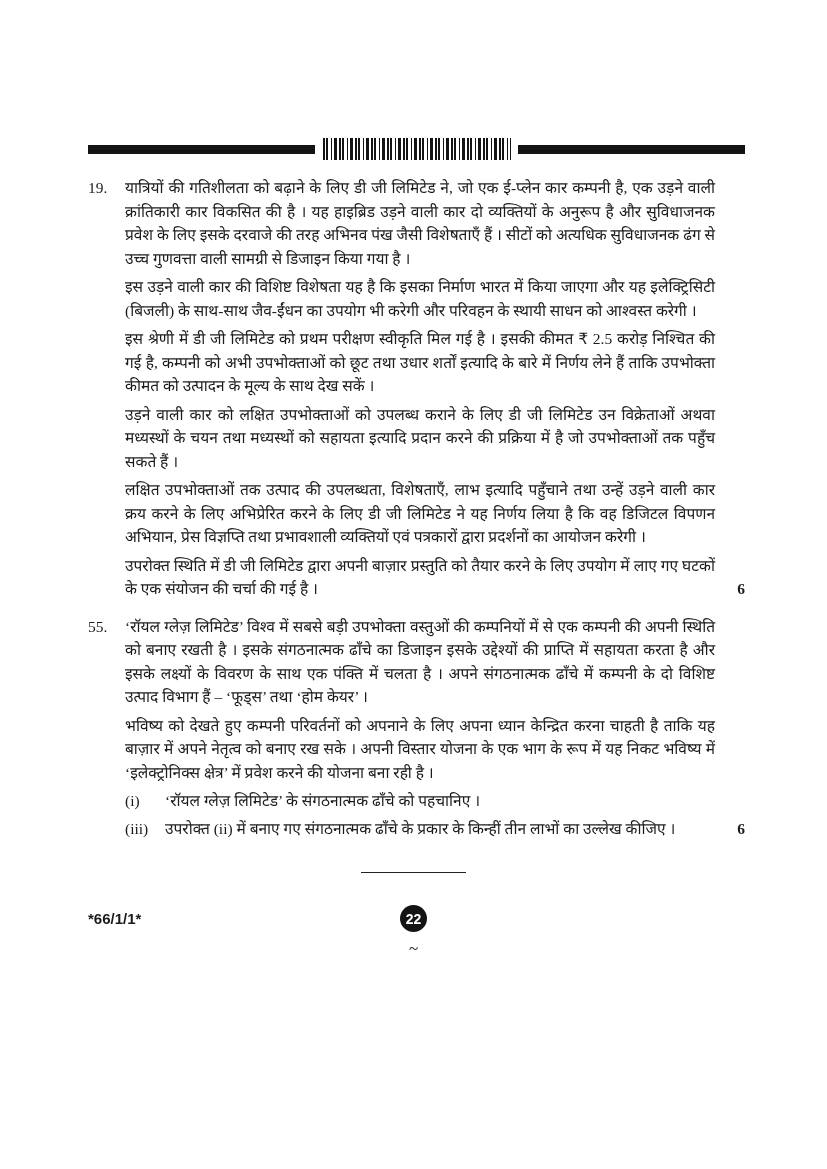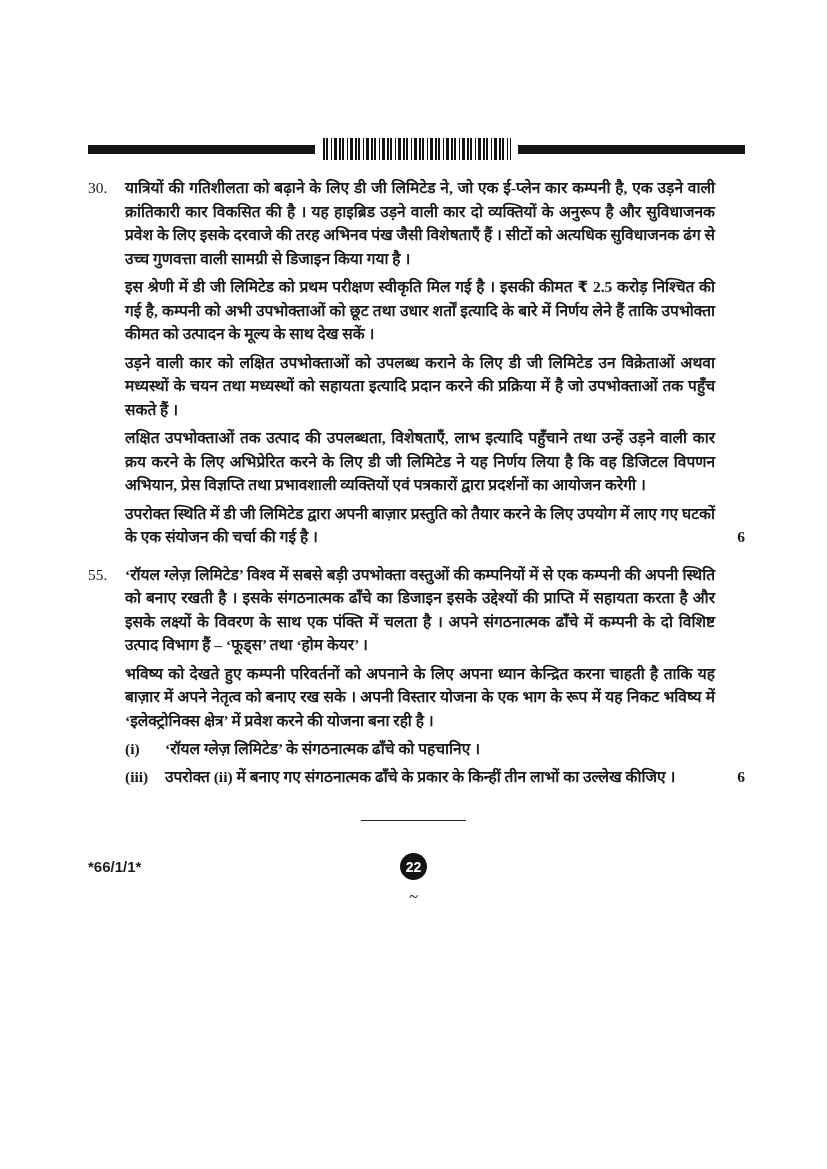--- a/index.html
+++ b/index.html
@@ -16,21 +16,21 @@
   .barcode {
     width: 188px; height: 22px; flex-shrink: 0;
     background: repeating-linear-gradient(90deg,
       #141414 0 2px, #ffffff 2px 3px, #141414 3px 5px, #ffffff 5px 8px,
       #141414 8px 9px, #ffffff 9px 11px, #141414 11px 14px, #ffffff 14px 16px);
   }
   .content { margin: 16px 82px 0 88px; }
   .question { display: flex; align-items: stretch; }
   .question + .question { margin-top: 14px; }
   .qnum { width: 37px; flex-shrink: 0; font-size: 15.5px; line-height: 23.5px; }
-  .qbody { flex: 1; min-width: 0; font-weight: bold; }
+  .qbody { flex: 1; min-width: 0; }
   .qbody p { font-size: 15.5px; line-height: 23.5px; text-align: justify; margin-bottom: 5px; }
   .qbody p:last-child { margin-bottom: 0; }
   .qmarks {
     width: 30px; flex-shrink: 0; display: flex; align-items: flex-end; justify-content: flex-end;
     font-weight: bold; font-size: 15.5px; line-height: 23.5px;
   }
   .subq { display: flex; font-size: 15.5px; line-height: 23.5px; margin-bottom: 4px; }
   .subq:last-child { margin-bottom: 0; }
   .sublabel { width: 40px; flex-shrink: 0; }
   .subtext { flex: 1; text-align: justify; }
@@ -55,23 +55,24 @@
 
   <div class="barcode-row">
     <div class="bar-solid bar-left"></div>
     <div class="barcode"></div>
     <div class="bar-solid bar-right"></div>
   </div>
 
   <div class="content">
 
     <div class="question">
-      <div class="qnum">30.</div>
+      <div class="qnum">19.</div>
       <div class="qbody">
         <p>यात्रियों की गतिशीलता को बढ़ाने के लिए डी जी लिमिटेड ने, जो एक ई-प्लेन कार कम्पनी है, एक उड़ने वाली क्रांतिकारी कार विकसित की है । यह हाइब्रिड उड़ने वाली कार दो व्यक्तियों के अनुरूप है और सुविधाजनक प्रवेश के लिए इसके दरवाजे की तरह अभिनव पंख जैसी विशेषताएँ हैं । सीटों को अत्यधिक सुविधाजनक ढंग से उच्च गुणवत्ता वाली सामग्री से डिजाइन किया गया है ।</p>
+        <p>इस उड़ने वाली कार की विशिष्ट विशेषता यह है कि इसका निर्माण भारत में किया जाएगा और यह इलेक्ट्रिसिटी (बिजली) के साथ-साथ जैव-ईंधन का उपयोग भी करेगी और परिवहन के स्थायी साधन को आश्वस्त करेगी ।</p>
         <p>इस श्रेणी में डी जी लिमिटेड को प्रथम परीक्षण स्वीकृति मिल गई है । इसकी कीमत ₹ 2.5 करोड़ निश्चित की गई है, कम्पनी को अभी उपभोक्ताओं को छूट तथा उधार शर्तों इत्यादि के बारे में निर्णय लेने हैं ताकि उपभोक्ता कीमत को उत्पादन के मूल्य के साथ देख सकें ।</p>
         <p>उड़ने वाली कार को लक्षित उपभोक्ताओं को उपलब्ध कराने के लिए डी जी लिमिटेड उन विक्रेताओं अथवा मध्यस्थों के चयन तथा मध्यस्थों को सहायता इत्यादि प्रदान करने की प्रक्रिया में है जो उपभोक्ताओं तक पहुँच सकते हैं ।</p>
         <p>लक्षित उपभोक्ताओं तक उत्पाद की उपलब्धता, विशेषताएँ, लाभ इत्यादि पहुँचाने तथा उन्हें उड़ने वाली कार क्रय करने के लिए अभिप्रेरित करने के लिए डी जी लिमिटेड ने यह निर्णय लिया है कि वह डिजिटल विपणन अभियान, प्रेस विज्ञप्ति तथा प्रभावशाली व्यक्तियों एवं पत्रकारों द्वारा प्रदर्शनों का आयोजन करेगी ।</p>
         <p>उपरोक्त स्थिति में डी जी लिमिटेड द्वारा अपनी बाज़ार प्रस्तुति को तैयार करने के लिए उपयोग में लाए गए घटकों के एक संयोजन की चर्चा की गई है ।</p>
       </div>
       <div class="qmarks">6</div>
     </div>
 
     <div class="question">
       <div class="qnum">55.</div>

